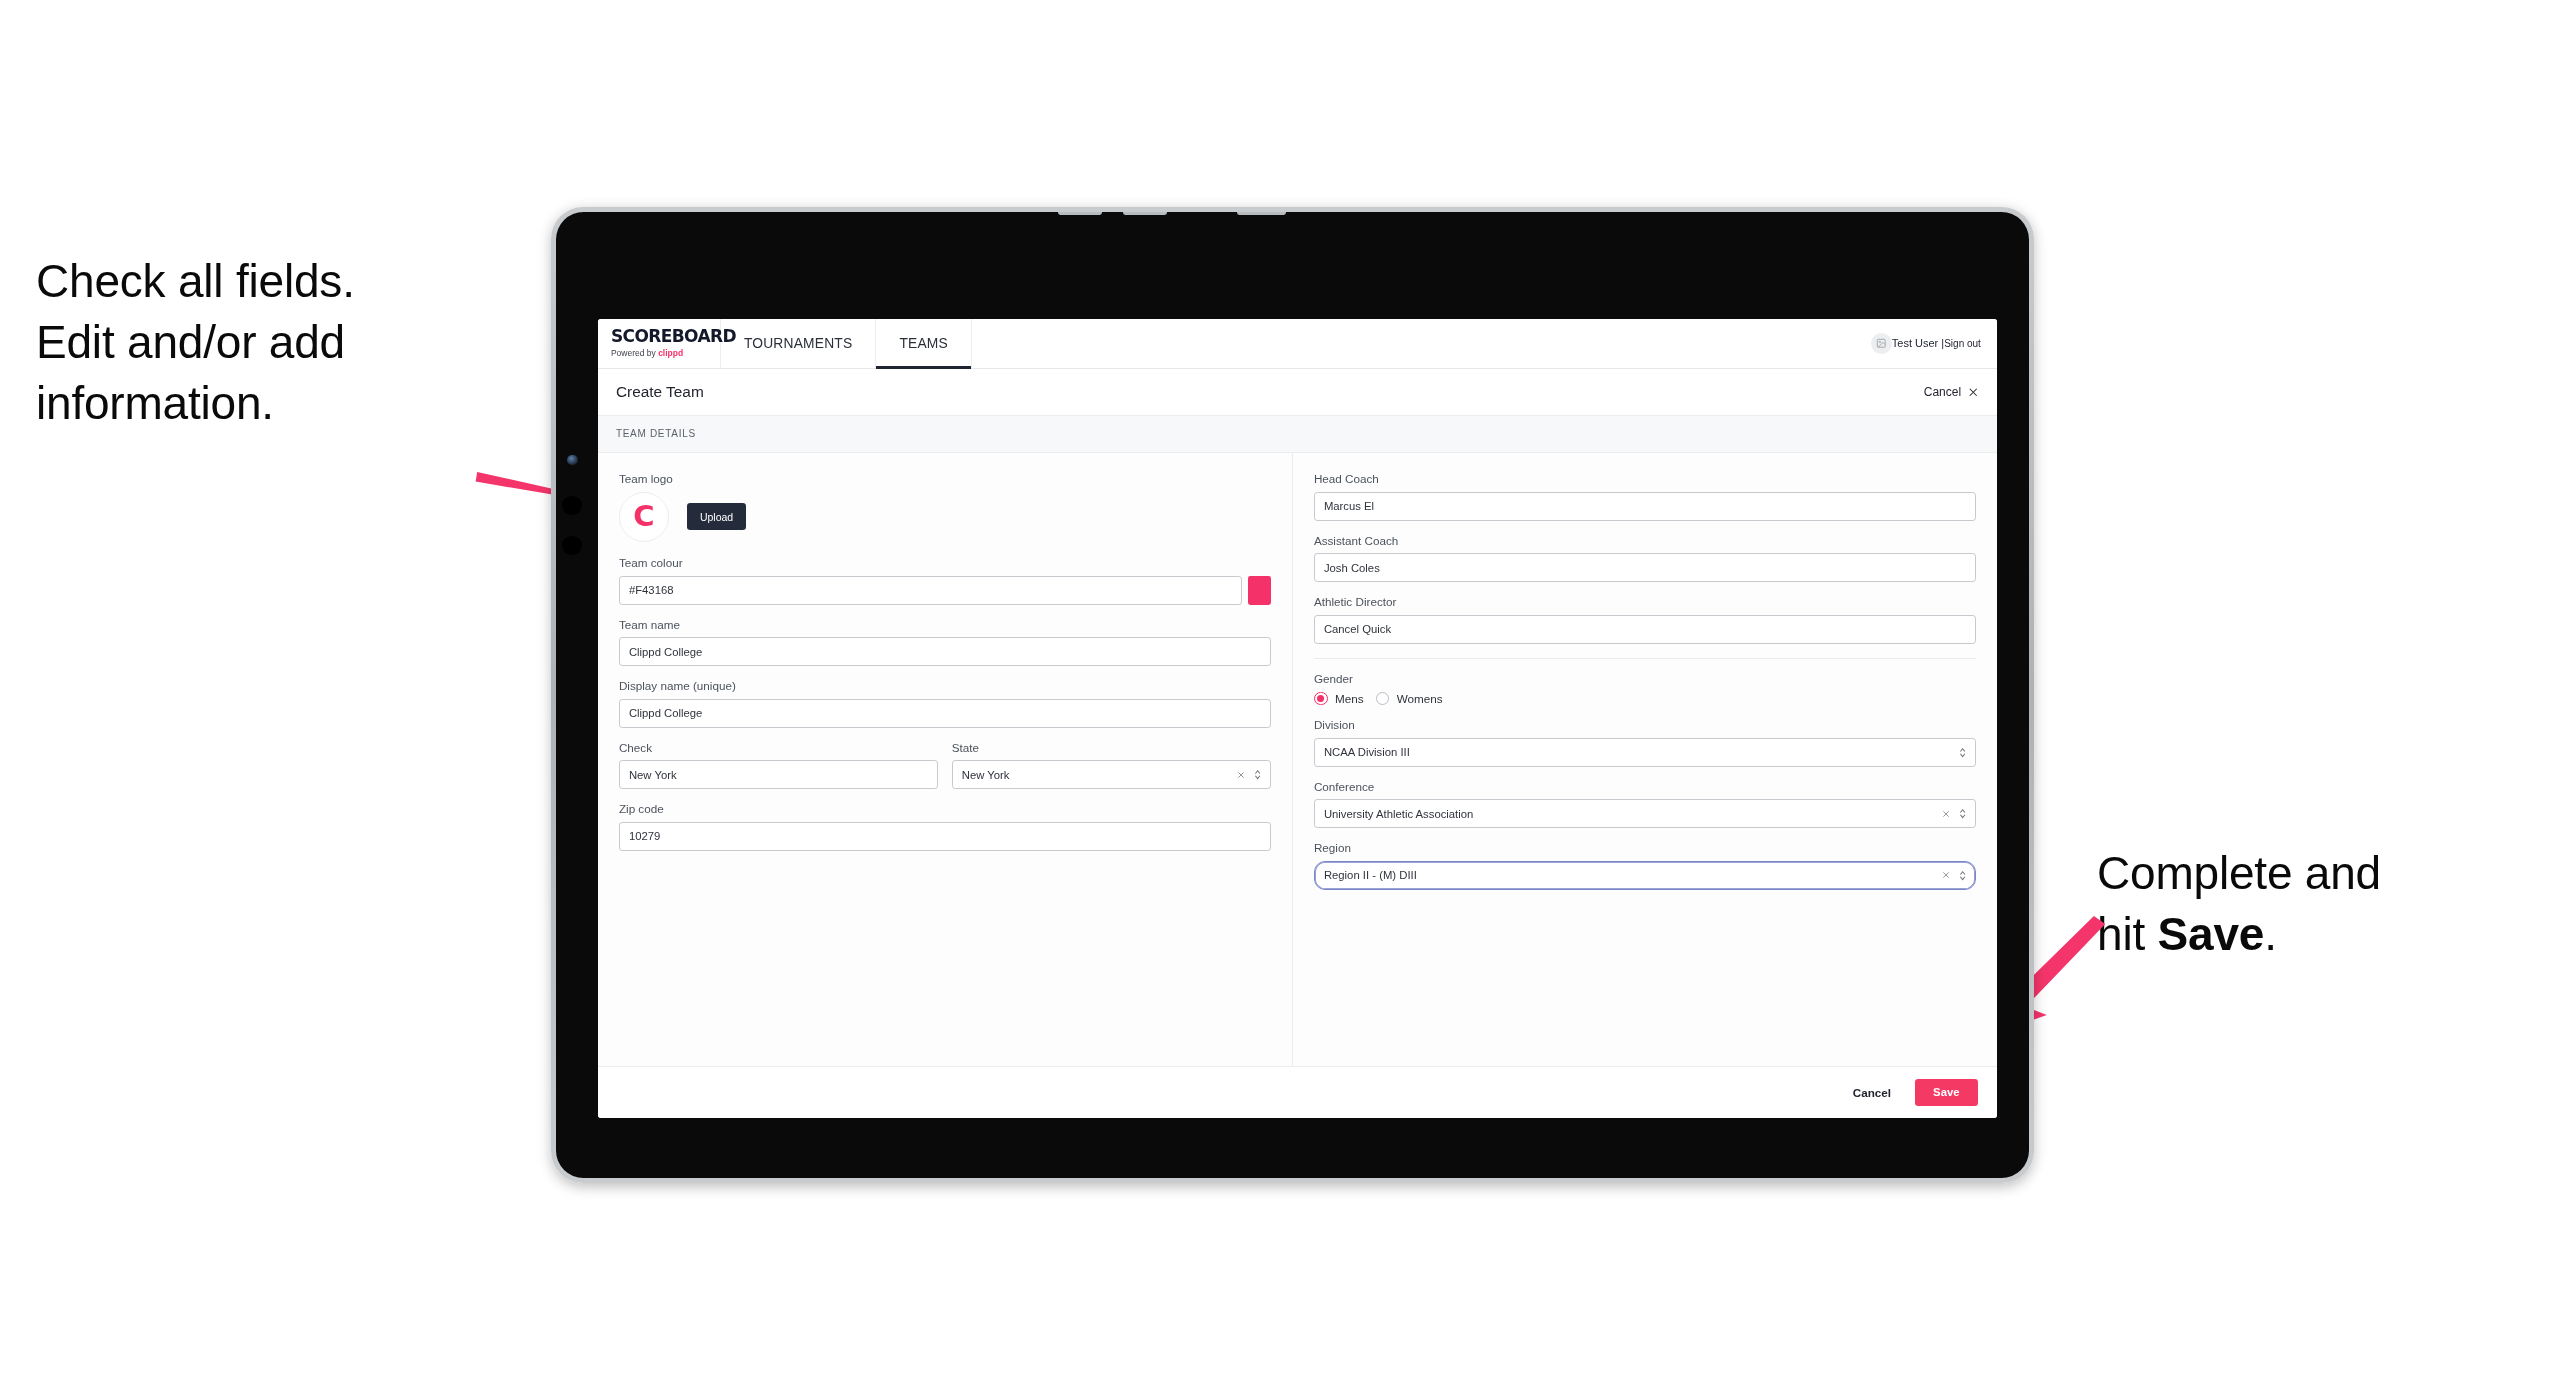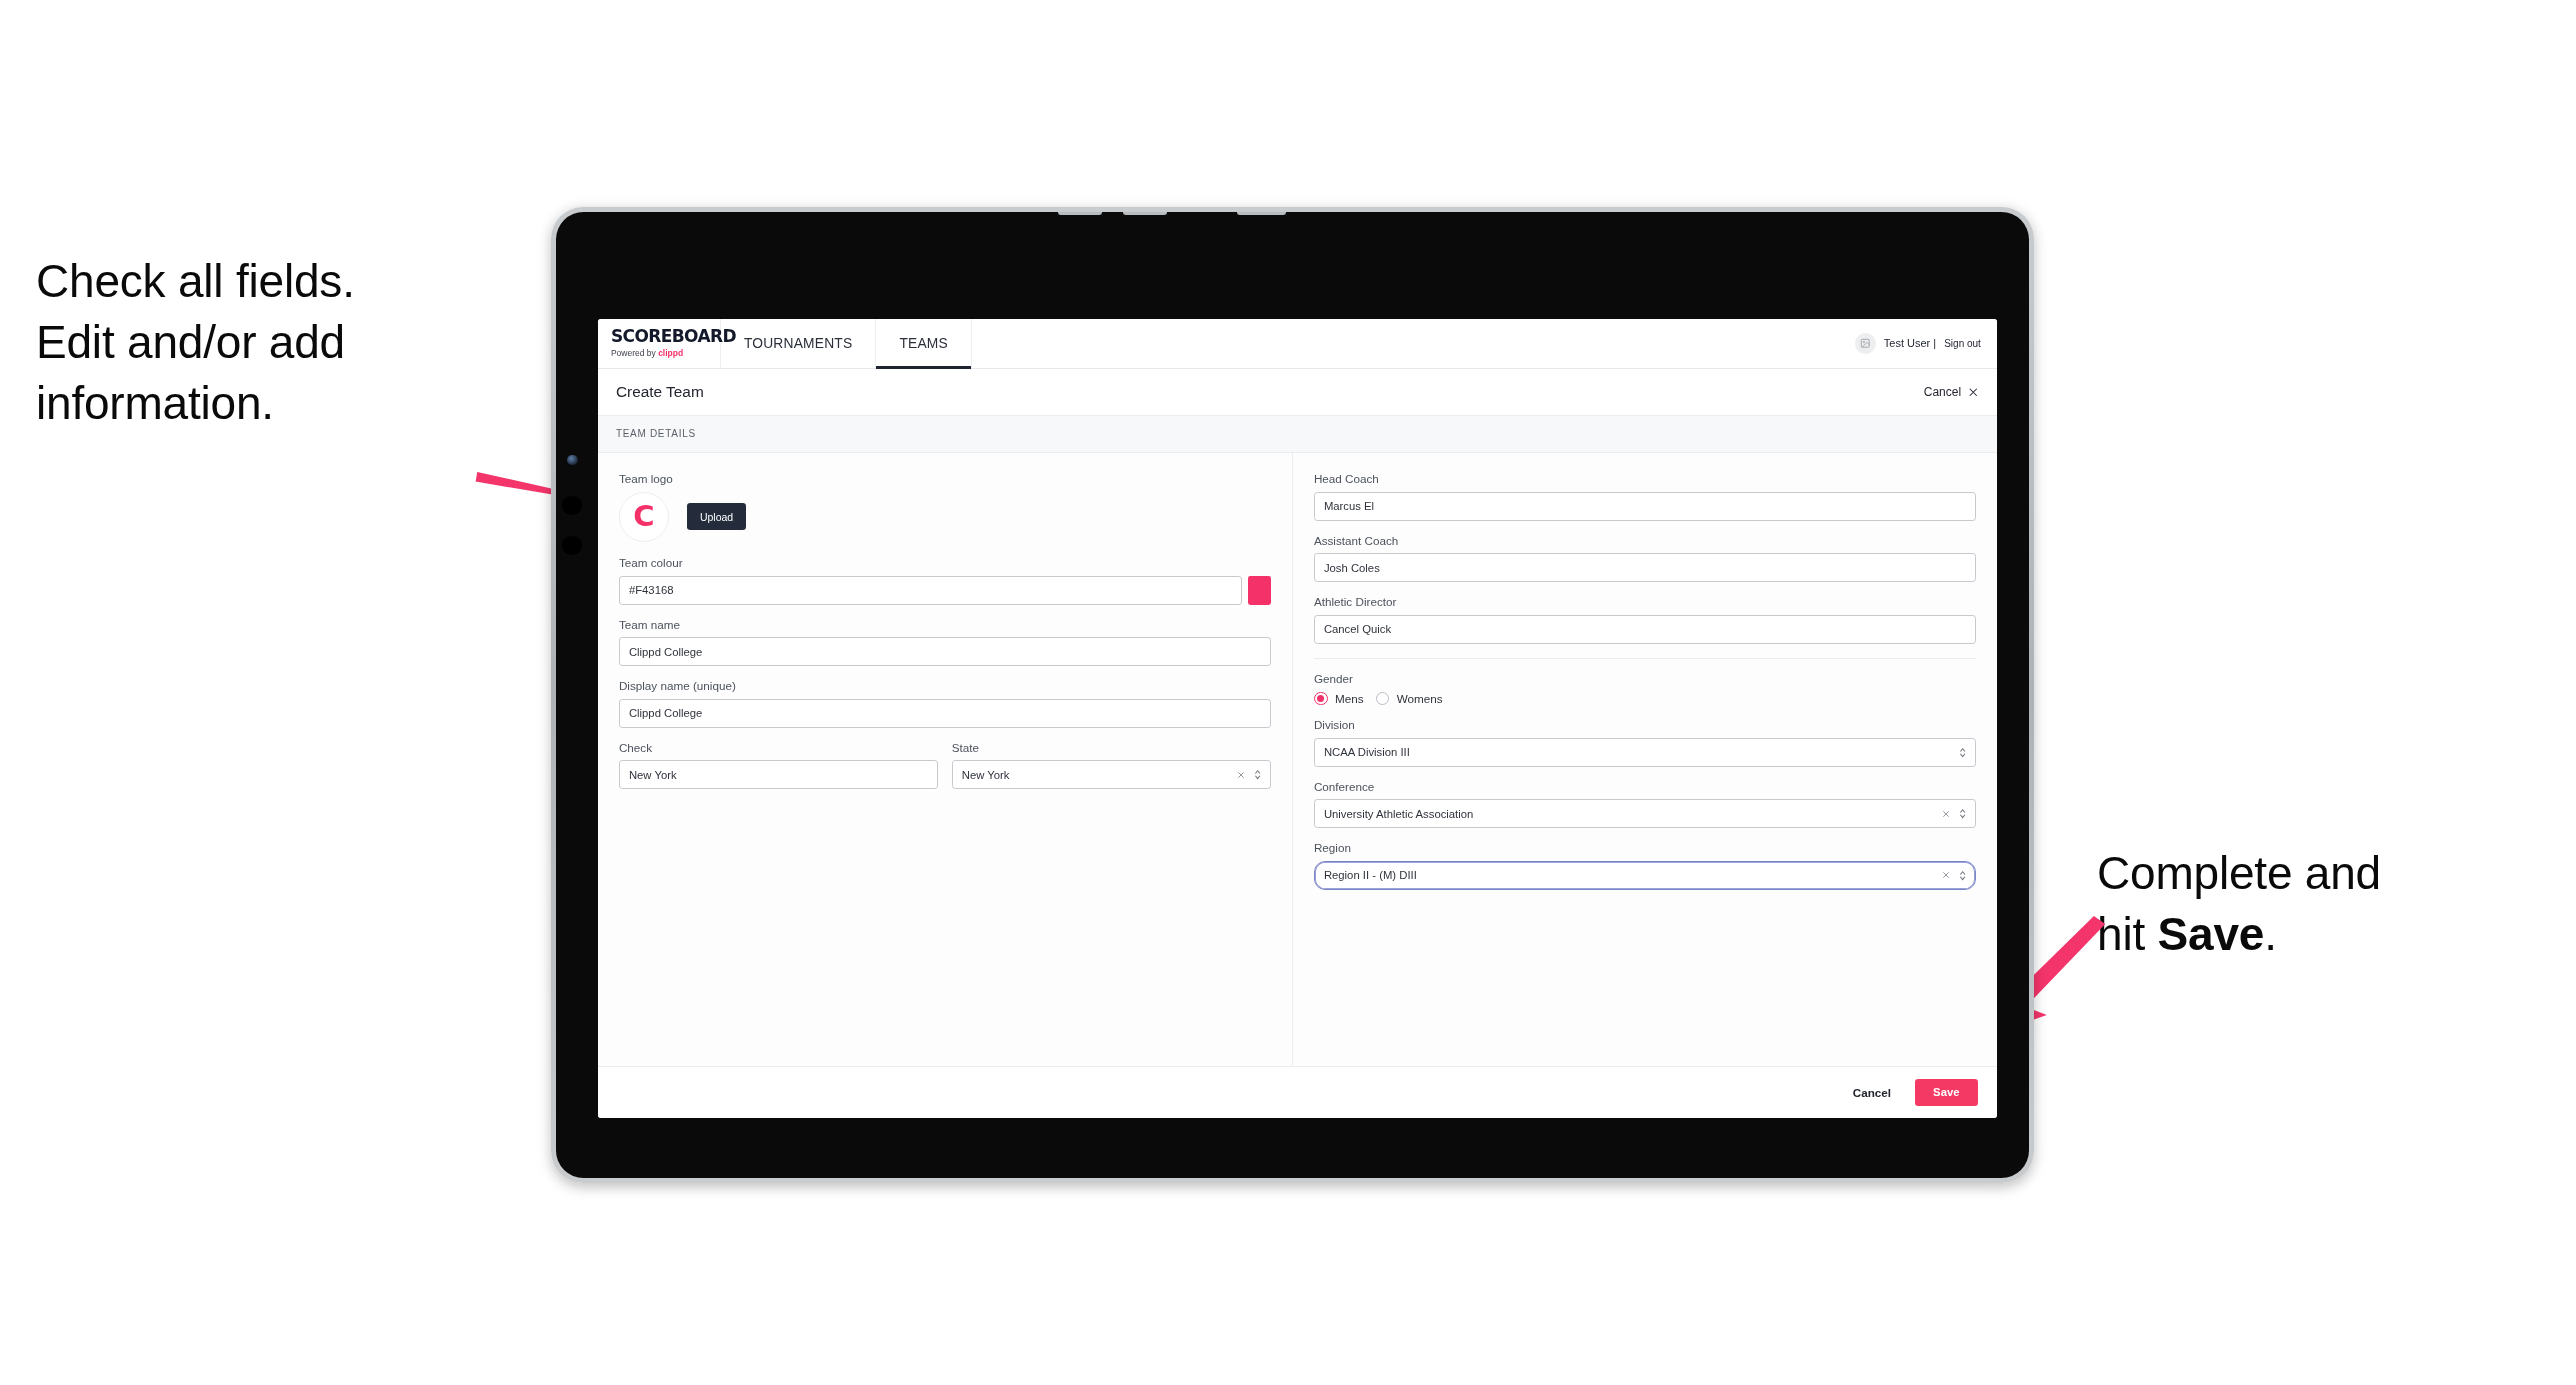--- a/index.html
+++ b/index.html
@@ -95,21 +95,21 @@
     font-size: 13.8px; color: #2b2f3a; letter-spacing: 0.2px;
     border-right: 0.8px solid #eceeef;
     position: relative; cursor: pointer;
   }
   .navtab.active::after {
     content:""; position: absolute; left: 0; right: 0; bottom: -0.8px;
     height: 2.4px; background: #1f2433;
   }
   .nav-spacer { flex: 1; }
   .user-area {
-    display: flex; align-items: center; gap: 8px; padding-right: 16px;
+    display: flex; align-items: center; padding-right: 16px;
   }
   .avatar {
     width: 21px; height: 21px; border-radius: 50%;
     background: #eceef0; display:flex; align-items:center; justify-content:center;
     color:#9aa0a6;
   }
   .username { font-size: 11px; color: #242833; }
   .signout { font-size: 10px; color: #242833; cursor: pointer; }
 
   
@@ -319,20 +319,26 @@
                       </svg>
                     <svg width="7.3" height="11.3" viewBox="0 0 12 20" stroke="currentColor" stroke-width="1.8" fill="none">
                         <path d="M2 8 L6 3 L10 8"></path>
                         <path d="M2 12 L6 17 L10 12"></path>
                       </svg>
                   </span>
                 </div>
               </div>
             </div>
 
+            <div class="grp">
+              <div class="lbl">Zip code</div>
+              <div class="fld">
+                <span class="val">10279</span>
+              </div>
+            </div>
           </div>
 
           <div class="col col-right">
 
             <div class="grp">
               <div class="lbl">Head Coach</div>
               <div class="fld">
                 <span class="val">Marcus El</span>
               </div>
             </div>

